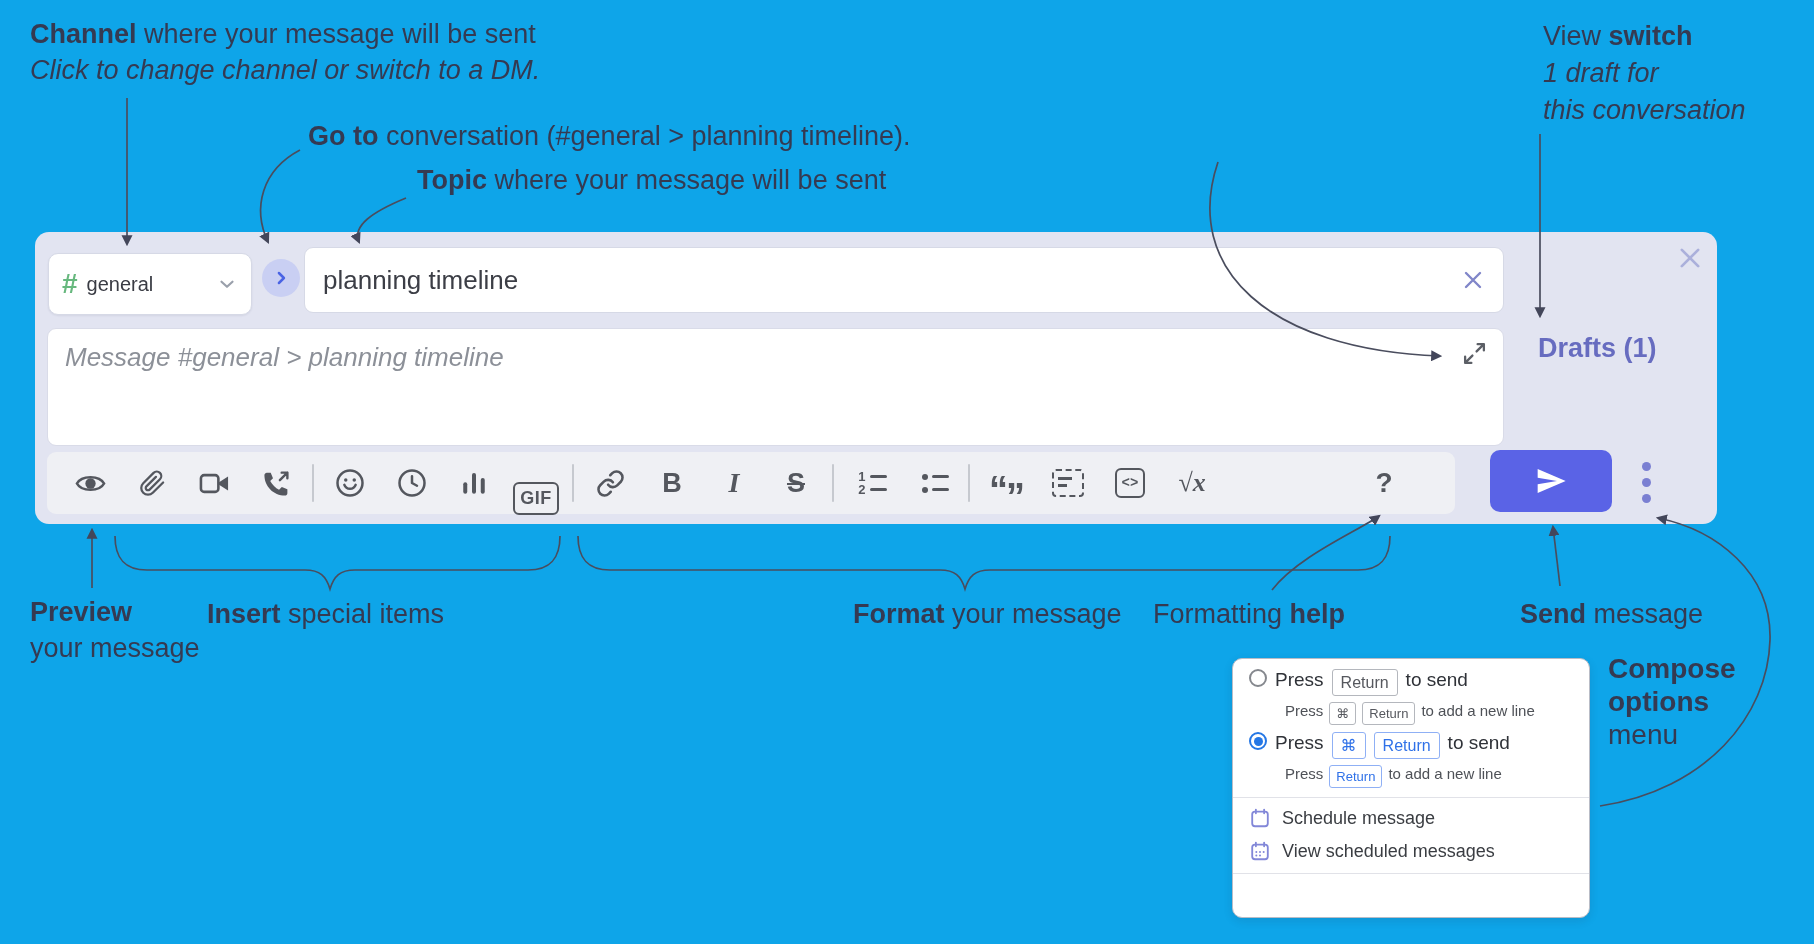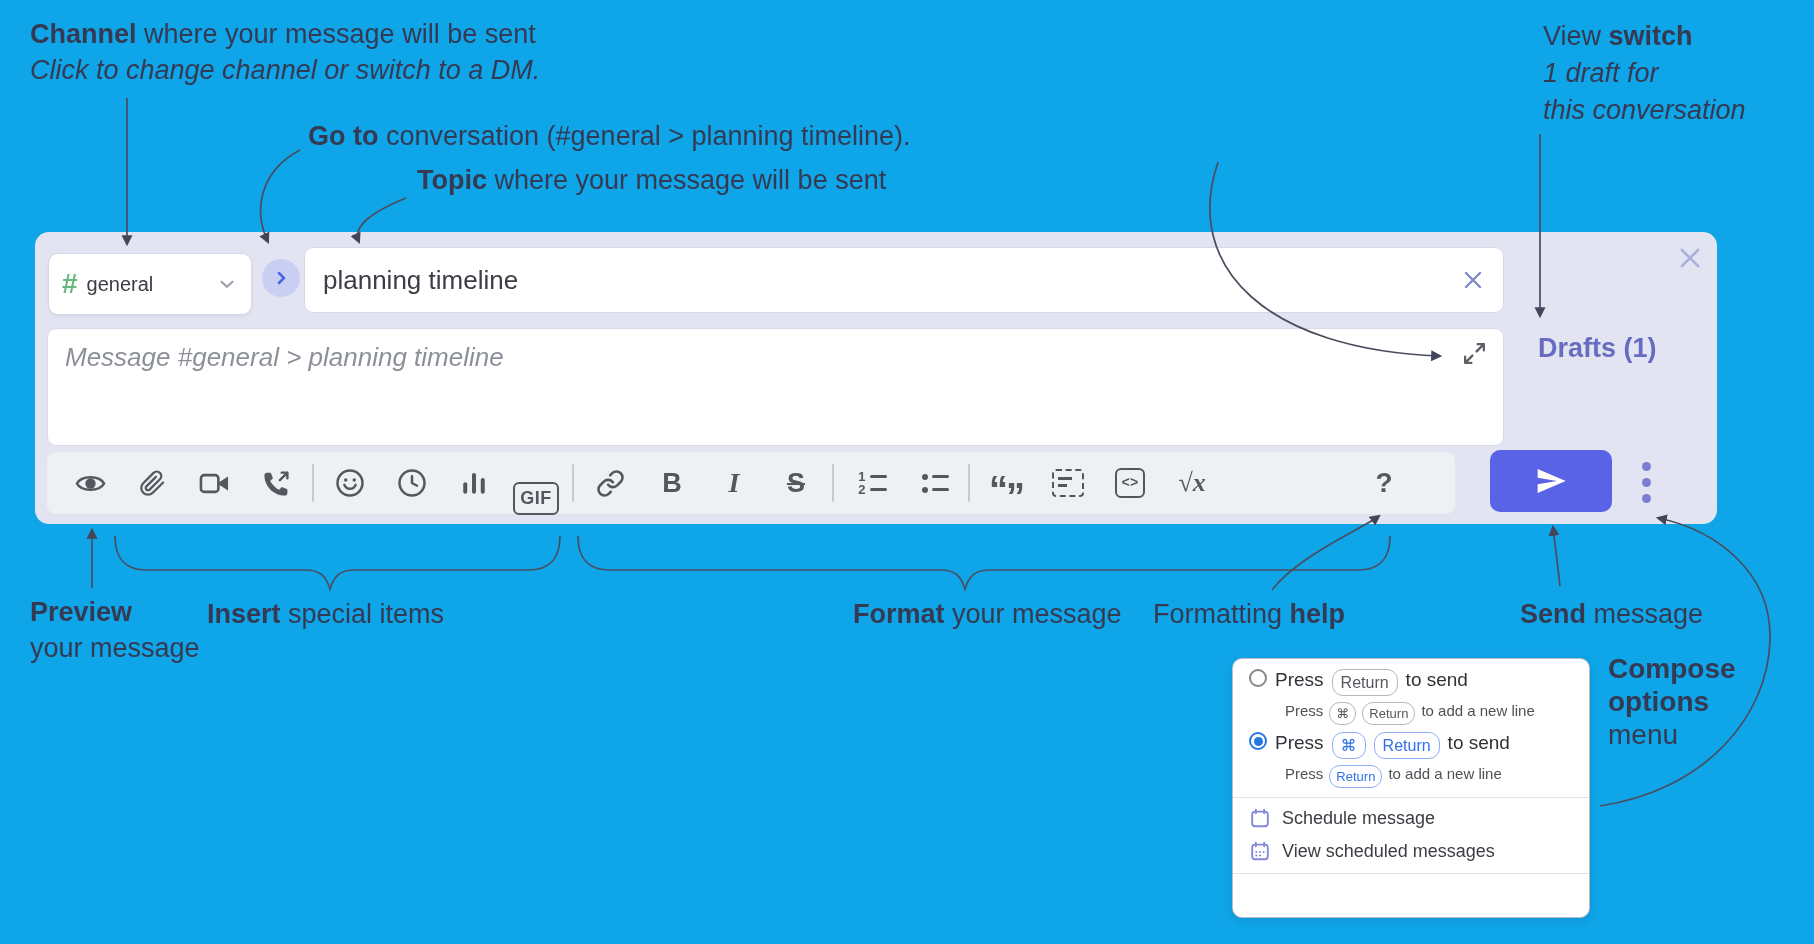--- a/index.html
+++ b/index.html
@@ -67,21 +67,21 @@
   
   .menu{position:absolute;left:1232px;top:658px;width:356px;height:258px;background:#fff;
         border:1.5px solid #b9bcc6;border-radius:10px;box-shadow:0 3px 10px rgba(30,30,60,.12);z-index:3;}
   .mrow{position:absolute;display:flex;white-space:nowrap;}
   .mainrow{font-size:19px;color:#2f3238;gap:8px;left:16px;}
   .subrow{font-size:15px;color:#4e5157;gap:6px;left:52px;}
   .radio{width:18px;height:18px;border:2px solid #85888e;border-radius:50%;box-sizing:border-box;flex:0 0 auto;}
   .radio.sel{border-color:#2577e5;position:relative;}
   .radio.sel::after{content:"";position:absolute;left:2.5px;top:2.5px;width:9px;height:9px;
                     border-radius:50%;background:#2577e5;}
-  .key{border:1px solid #b4b7bd;border-radius:11px;padding:0 8px;font-size:16px;color:#56585e;
+  .key{border:1px solid #b4b7bd;border-radius:3px;padding:0 8px;font-size:16px;color:#56585e;
        background:#fff;height:25px;line-height:25px;display:inline-block;}
   .key.sm{font-size:13px;height:21px;line-height:21px;padding:0 6px;}
   .key.blue{border-color:#8fb0f5;color:#2f71e8;}
   .mdiv{position:absolute;left:0;width:100%;height:1px;background:#e1e2e8;}
   .mitem{position:absolute;left:16px;display:flex;align-items:center;gap:11px;font-size:18px;
          color:#3a3d42;cursor:pointer;white-space:nowrap;}
   .micon{color:#8287d8;flex:0 0 auto;display:flex;}
 </style>
 </head>
 <body>

